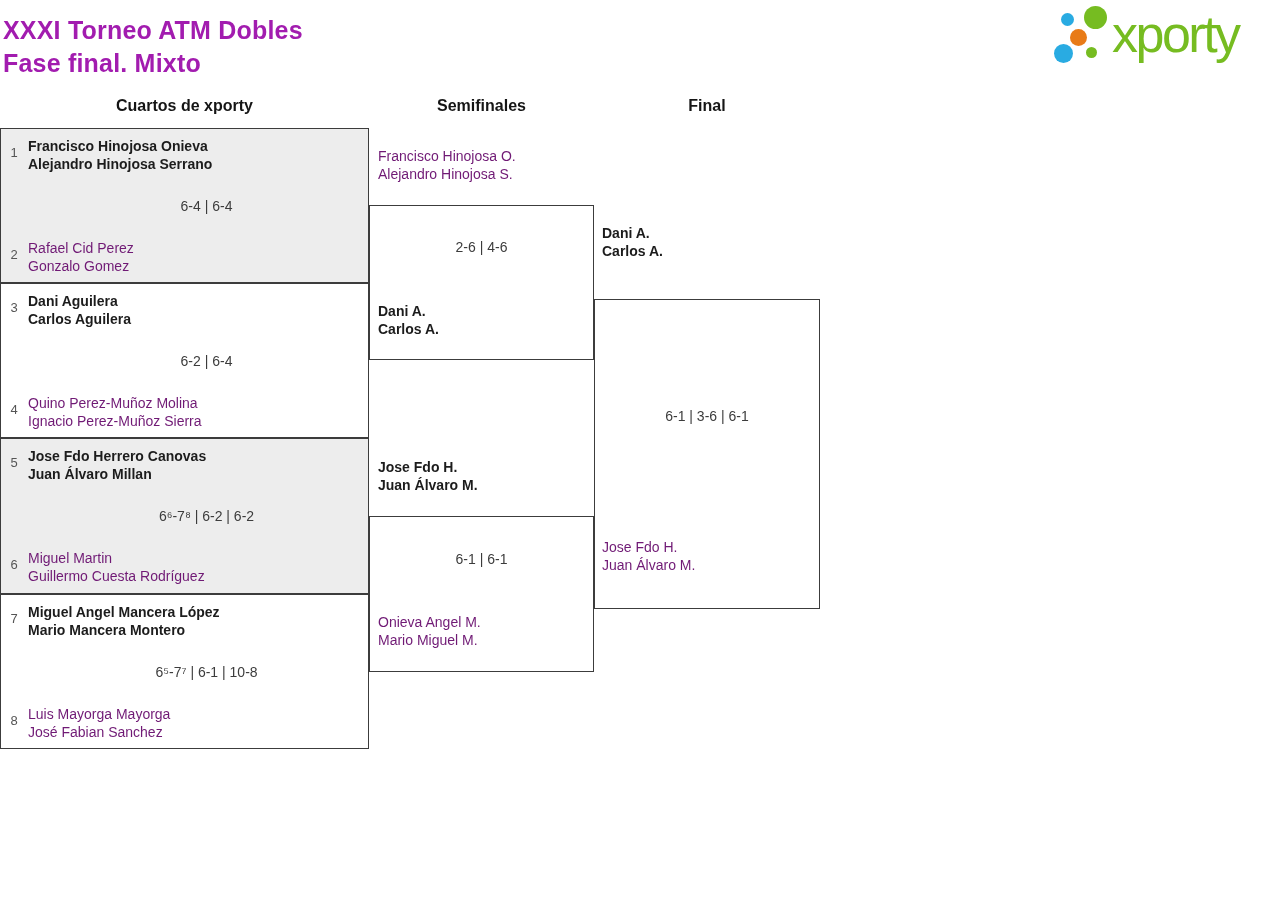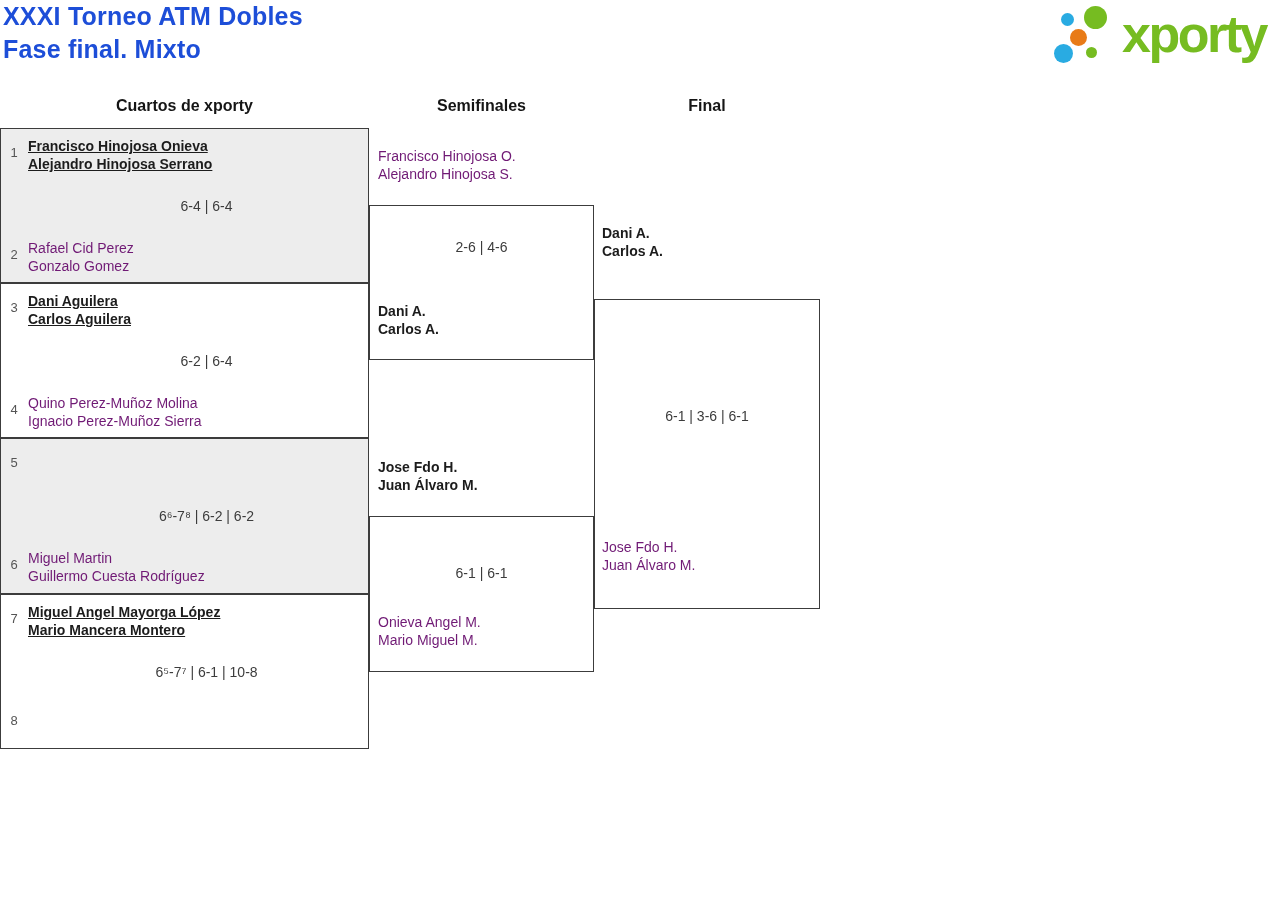--- a/index.html
+++ b/index.html
@@ -1,31 +1,31 @@
 <!DOCTYPE html>
 <html style="--logo-green: #76bc21; --logo-blue: #29abe2; --logo-orange: #e87b17; --box-fill-alt: #ededed; --line: #3c3c3c;"><head>
 <meta charset="utf-8">
 <style>
   html,body{margin:0;padding:0;background:#fff;}
   .canvas{
     position:relative;width:1280px;height:916px;background:#fff;overflow:hidden;
     font-family:"Liberation Sans","DejaVu Sans",sans-serif;color:#1e1e1e;
   }
   
-  .title{position:absolute;left:3px;top:0;font-size:25px;line-height:33px;
-         font-weight:700;color:#1d4ed8;letter-spacing:.2px;}
+  .title{position:absolute;left:3px;top:14px;font-size:25px;line-height:33px;
+         font-weight:700;color:#a21caf;letter-spacing:.2px;}
   .logo{position:absolute;left:1050px;top:4px;width:228px;height:64px;cursor:pointer;}
   .dot{position:absolute;border-radius:50%;}
   .d-blue-s {left:11px;top:9px;width:13px;height:13px;background:var(--logo-blue);}
   .d-green-l{left:34px;top:2px;width:23px;height:23px;background:var(--logo-green);}
   .d-orange {left:20px;top:25px;width:17px;height:17px;background:var(--logo-orange);}
   .d-blue-l {left:4px;top:40px;width:19px;height:19px;background:var(--logo-blue);}
   .d-green-s{left:36px;top:43px;width:11px;height:11px;background:var(--logo-green);}
-  .logo-text{position:absolute;left:72px;top:50%;transform:translateY(-54%);
-             font-size:52px;font-weight:700;letter-spacing:-2.5px;color:var(--logo-green);}
+  .logo-text{position:absolute;left:62px;top:50%;transform:translateY(-54%);
+             font-size:52px;font-weight:400;letter-spacing:-2.5px;color:var(--logo-green);}
   
   .col-label{position:absolute;top:97px;font-size:16px;font-weight:700;
              color:#151515;text-align:center;}
   .cl-qf{left:0;width:369px;}
   .cl-sf{left:369px;width:225px;}
   .cl-f {left:594px;width:226px;}
   
   .box{position:absolute;border:1px solid var(--line);box-sizing:border-box;}
   .qf0{left:0;top:128px;width:369px;height:155px;background:var(--box-fill-alt);}
   .qf1{left:0;top:283px;width:369px;height:155px;background:#fff;}
@@ -34,25 +34,25 @@
   .sf0{left:369px;top:205px;width:225px;height:155px;background:transparent;}
   .sf1{left:369px;top:516px;width:225px;height:156px;background:transparent;}
   .fin{left:594px;top:299px;width:226px;height:310px;background:transparent;}
   
   .team{font-size:14px;line-height:18px;color:#701a75;font-weight:400;}
   .team.winner{font-weight:700;color:#1c1c1c;}
   .seed{position:absolute;left:4px;width:18px;text-align:center;
         font-size:13px;line-height:16px;color:#555;}
   .seed.st{top:16px;} .seed.sb{top:118px;}
   .qf .team{position:absolute;left:27px;right:4px;}
-  .qf .t1{top:8px;text-decoration:underline;} .qf .t2{top:110px;}
+  .qf .t1{top:8px;} .qf .t2{top:110px;}
   .score{position:absolute;left:0;right:0;text-align:center;
          font-size:14px;line-height:18px;color:#3c3c3c;}
   .qf .score{top:68px;padding-left:44px;}
-  .sf0 .score{top:32px;} .sf1 .score{top:47px;} .fin .score{top:107px;}
+  .sf0 .score{top:32px;} .sf1 .score{top:33px;} .fin .score{top:107px;}
   
   .feeder{position:absolute;}
   .f-sf0-t{left:378px;top:147px;} .f-sf0-b{left:378px;top:302px;}
   .f-sf1-t{left:378px;top:458px;} .f-sf1-b{left:378px;top:613px;}
   .f-fin-t{left:602px;top:224px;} .f-fin-b{left:602px;top:538px;}
 </style>
 </head>
 <body>
 
 <div class="canvas">
@@ -98,36 +98,44 @@
     <div class="score">6-2 | 6-4</div>
     <span class="seed sb">4</span>
     <div class="team t2">
       <div>Quino Perez-Muñoz Molina</div>
       <div>Ignacio Perez-Muñoz Sierra</div>
     </div>
   </div>
 
   <div class="box qf qf2">
     <span class="seed st">5</span>
+    <div class="team t1 winner">
+      <div>Jose Fdo Herrero Canovas</div>
+      <div>Juan Álvaro Millan</div>
+    </div>
     <div class="score">6⁶-7⁸ | 6-2 | 6-2</div>
     <span class="seed sb">6</span>
     <div class="team t2">
       <div>Miguel Martin</div>
       <div>Guillermo Cuesta Rodríguez</div>
     </div>
   </div>
 
   <div class="box qf qf3">
     <span class="seed st">7</span>
     <div class="team t1 winner">
-      <div>Miguel Angel Mayorga López</div>
+      <div>Miguel Angel Mancera López</div>
       <div>Mario Mancera Montero</div>
     </div>
     <div class="score">6⁵-7⁷ | 6-1 | 10-8</div>
     <span class="seed sb">8</span>
+    <div class="team t2">
+      <div>Luis Mayorga Mayorga</div>
+      <div>José Fabian Sanchez</div>
+    </div>
   </div>
 
   <div class="box sf0">
     <div class="score">2-6 | 4-6</div>
   </div>
   <div class="team feeder f-sf0-t">
     <div>Francisco Hinojosa O.</div>
     <div>Alejandro Hinojosa S.</div>
   </div>
   <div class="team feeder f-sf0-b winner">

